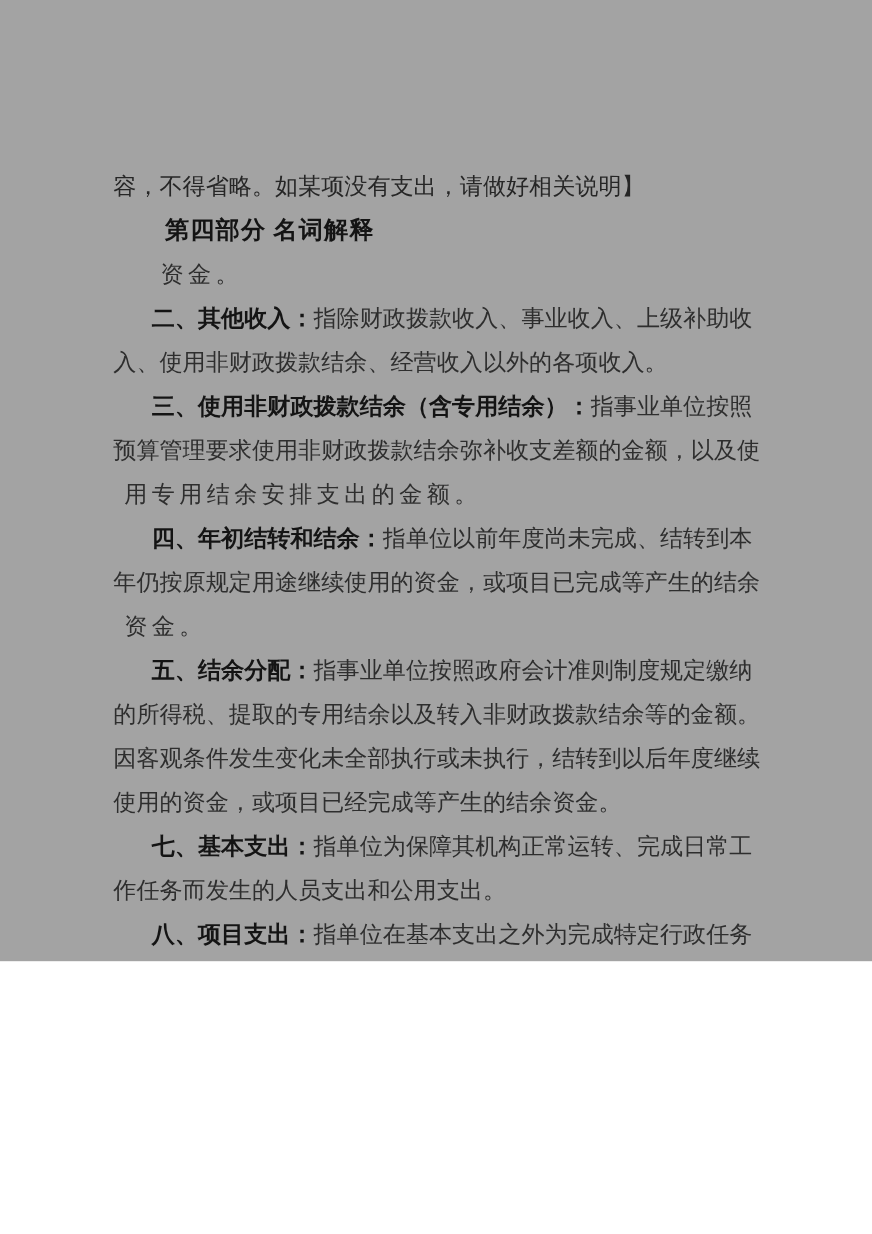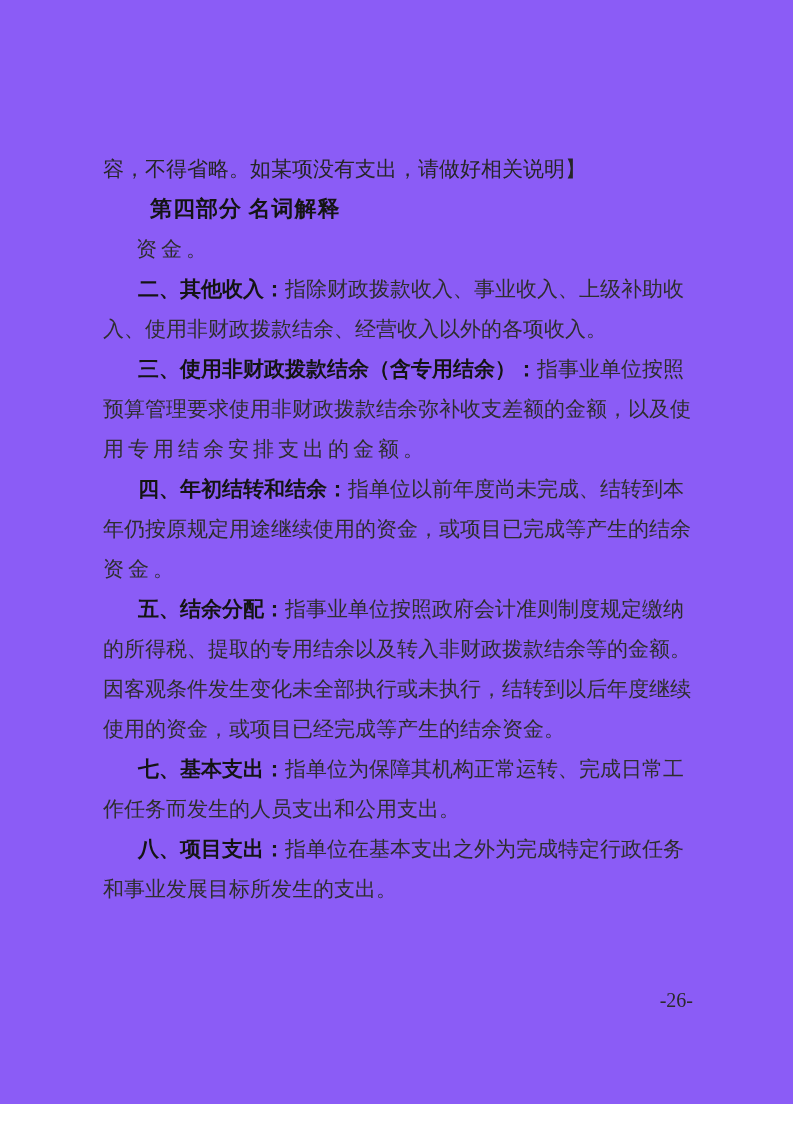--- a/index.html
+++ b/index.html
@@ -3,22 +3,22 @@
 <meta charset="utf-8">
 <style>
   html, body {
     margin: 0;
     padding: 0;
     background: #ffffff;
   }
   .page {
     position: relative;
     width: 793px;
-    height: 1104px;
-    background: #8b5cf6;
+    height: 874px;
+    background: #a3a3a3;
     overflow: hidden;
     font-family: "Liberation Serif", serif;
   }
   .content {
     position: absolute;
     left: 103px;
     top: 149px;
     width: 590px;
   }
   .line {
@@ -31,21 +31,21 @@
   .line .b {
     font-weight: bold;
     color: #141414;
   }
   
   .ind { padding-left: 35px; }
   
   .heading { padding-left: 47px; font-size: 22px; }
   .heading .b { letter-spacing: 1px; margin-top: 32px; }
   
-  .sp { letter-spacing: 4px; }
+  .sp { letter-spacing: 4px; margin-left: 10px; }
   .ind-xs { padding-left: 33px; }
   
   .kai { color: #262626; }
   .page-number {
     position: absolute;
     top: 985px;
     right: 100px;
     height: 30px;
     line-height: 30px;
     font-size: 20px;

